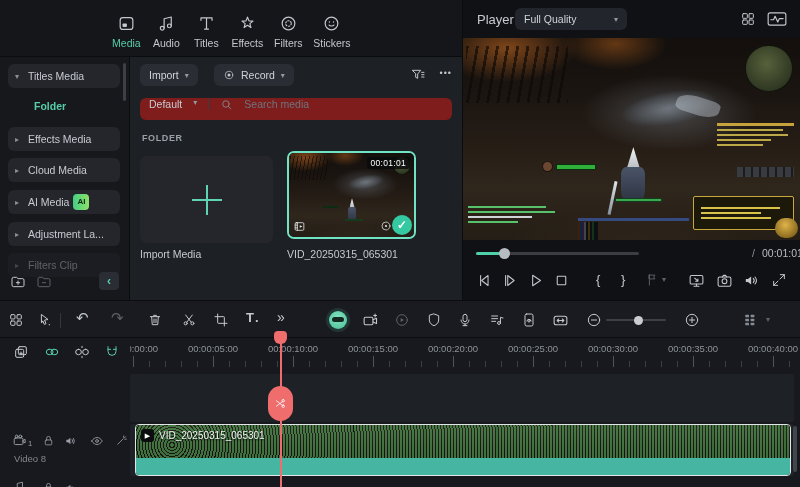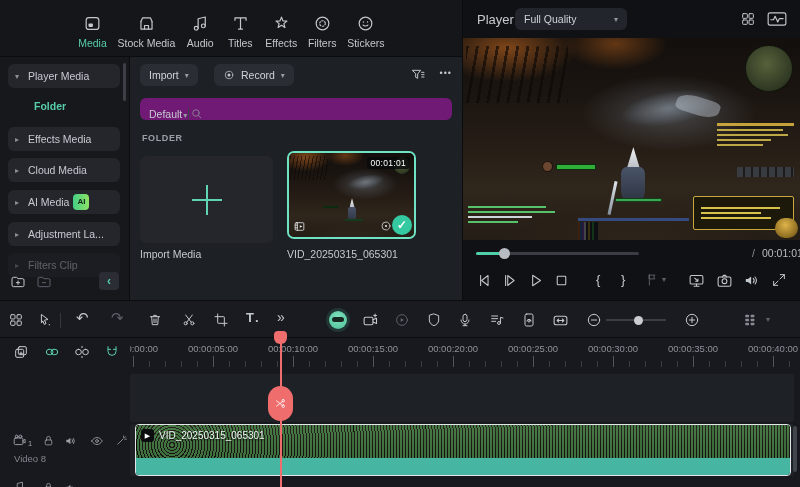--- a/index.html
+++ b/index.html
@@ -20,21 +20,21 @@
   
   .sidebar{position:absolute;left:0;top:57px;width:130px;height:243px;background:#16181c;border-right:1px solid #0b0c0e}
   .sbitem{position:absolute;left:8px;width:112px;height:24px;background:#24262c;border-radius:6px;display:flex;align-items:center;padding:0 7px;font-size:10.5px;color:#c7cbd1;white-space:nowrap;overflow:hidden}
   .sbcaret{width:13px;font-size:8px;color:#8b9097;flex:none}
   .aibadge{margin-left:4px;background:linear-gradient(90deg,#43cf86,#8fe266);color:#0f2818;font-size:8px;font-weight:700;padding:3px 4px;border-radius:4px;line-height:1.2}
 
   
   .media{position:absolute;left:130px;top:57px;width:332px;height:243px;background:#1d2025}
   .btn{display:inline-flex;align-items:center;gap:6px;background:#2a2d33;border-radius:6px;height:22px;padding:0 9px;font-size:10.5px;color:#d0d4d9}
   .caret{font-size:8px;color:#9398a0}
-  .searchbar{position:absolute;left:10px;right:10px;top:41px;height:22px;background:#701a75;border-radius:6px;display:flex;align-items:flex-end;gap:1px;padding:0 9px;font-size:10.5px}
+  .searchbar{position:absolute;left:10px;right:10px;top:41px;height:22px;background:#7f1d1d;border-radius:6px;display:flex;align-items:flex-start;gap:11px;padding:0 9px;font-size:10.5px}
   .searchbar input{flex:1;background:transparent;border:none;outline:none;color:#c6cad0;font-size:10.5px;font-family:"Liberation Sans",sans-serif}
   .searchbar input::placeholder{color:#6e747c}
   .vdiv{width:1px;height:12px;background:#3a3e44}
 
   .tile{position:absolute;border-radius:7px;overflow:hidden}
   .plus-h,.plus-v{position:absolute;background:#5fd3b3;left:50%;top:50%}
   .plus-h{width:30px;height:2px;transform:translate(-50%,-50%)}
   .plus-v{width:2px;height:30px;transform:translate(-50%,-50%)}
   .tilelabel{position:absolute;font-size:10.5px;color:#c6cad0;white-space:nowrap}
   .durbadge{position:absolute;top:4px;right:4px;background:rgba(8,10,12,.82);color:#fff;font-size:8.5px;padding:1px 4px;border-radius:3px;letter-spacing:.3px}
@@ -119,30 +119,20 @@
           <svg width="19" height="19" viewBox="0 0 24 24">
             <rect x="4" y="4.5" width="16" height="15" rx="3.5"></rect>
             <rect x="7" y="12" width="5.5" height="4.5" rx="1" fill="currentColor" stroke="none"></rect>
           </svg>
         </span>
       <span>Media</span>
     </div>
     <div class="tab">
       <span class="ico">
           <svg width="19" height="19" viewBox="0 0 24 24">
-            <path d="M5 9.5l2-4.5h10l2 4.5"></path>
-            <path d="M5 9.5v9.5h14V9.5"></path>
-            <path d="M9.5 19v-4.5h5V19"></path>
-          </svg>
-        </span>
-      <span>Stock Media</span>
-    </div>
-    <div class="tab">
-      <span class="ico">
-          <svg width="19" height="19" viewBox="0 0 24 24">
             <path d="M9 18V6l9-2.2V15"></path>
             <circle cx="6.6" cy="18" r="2.4"></circle>
             <circle cx="15.6" cy="15" r="2.4"></circle>
           </svg>
         </span>
       <span>Audio</span>
     </div>
     <div class="tab">
       <span class="ico">
           <svg width="19" height="19" viewBox="0 0 24 24">
@@ -177,21 +167,21 @@
             <path d="M9 14c1.2 1.5 4.8 1.5 6 0"></path>
           </svg>
         </span>
       <span>Stickers</span>
     </div>
   </div>
 
   <div class="sidebar">
     <div class="sbitem" style="top:7px">
       <span class="sbcaret">▾</span>
-      <span>Player Media</span>
+      <span>Titles Media</span>
     </div>
     <div class="abs teal" style="left:34px;top:43px;font-size:10.5px;font-weight:700">Folder</div>
     <div class="sbitem" style="top:70px">
       <span class="sbcaret">▸</span>
       <span>Effects Media</span>
     </div>
     <div class="sbitem" style="top:101px">
       <span class="sbcaret">▸</span>
       <span>Cloud Media</span>
     </div>
@@ -250,20 +240,21 @@
     <div class="searchbar">
       <span style="color:#c7cbd1">Default</span>
       <span class="caret">▾</span>
       <span class="vdiv"></span>
       <span class="ico" style="color:#8a8f97">
           <svg width="13" height="13" viewBox="0 0 24 24">
             <circle cx="11" cy="11" r="6"></circle>
             <path d="M15.6 15.6L20 20"></path>
           </svg>
         </span>
+      <input type="text" placeholder="Search media" style="">
     </div>
 
     <div class="abs" style="left:12px;top:76px;font-size:9px;font-weight:700;letter-spacing:.6px;color:#9aa0a8">FOLDER</div>
 
     <div class="tile" style="left:10px;top:99px;width:133px;height:87px;background:#24262b">
       <span class="plus-h"></span>
       <span class="plus-v"></span>
     </div>
     <div class="tilelabel" style="left:10px;top:191px">Import Media</div>
 

